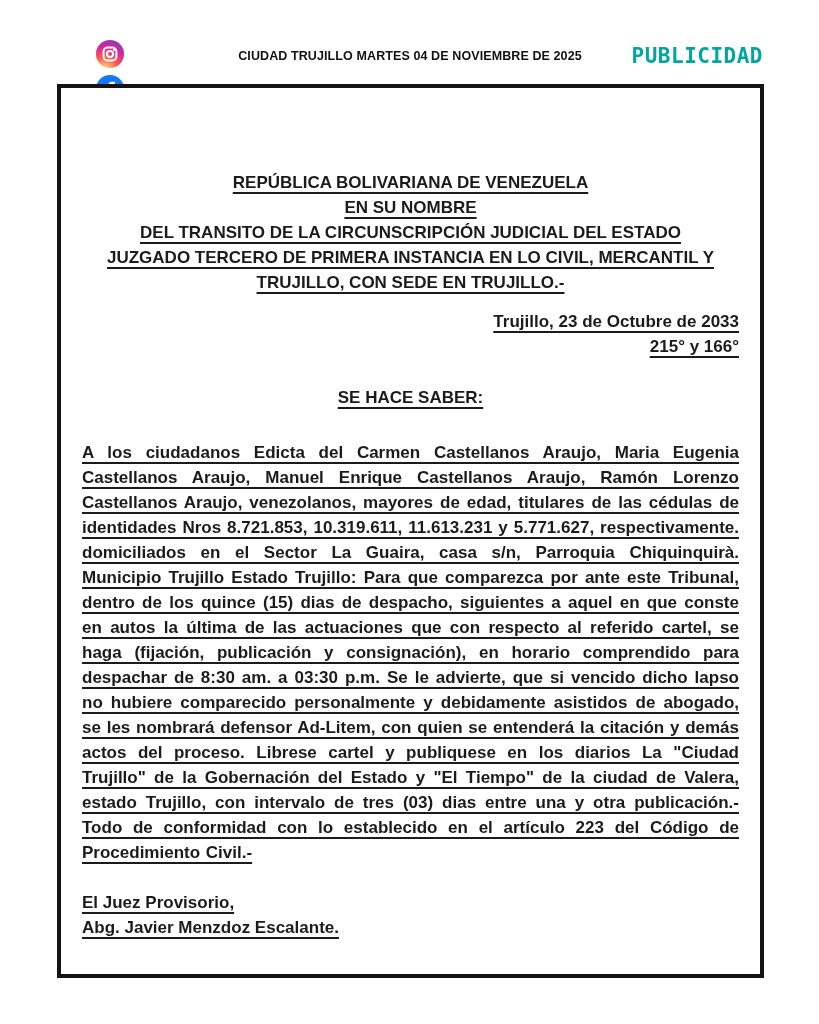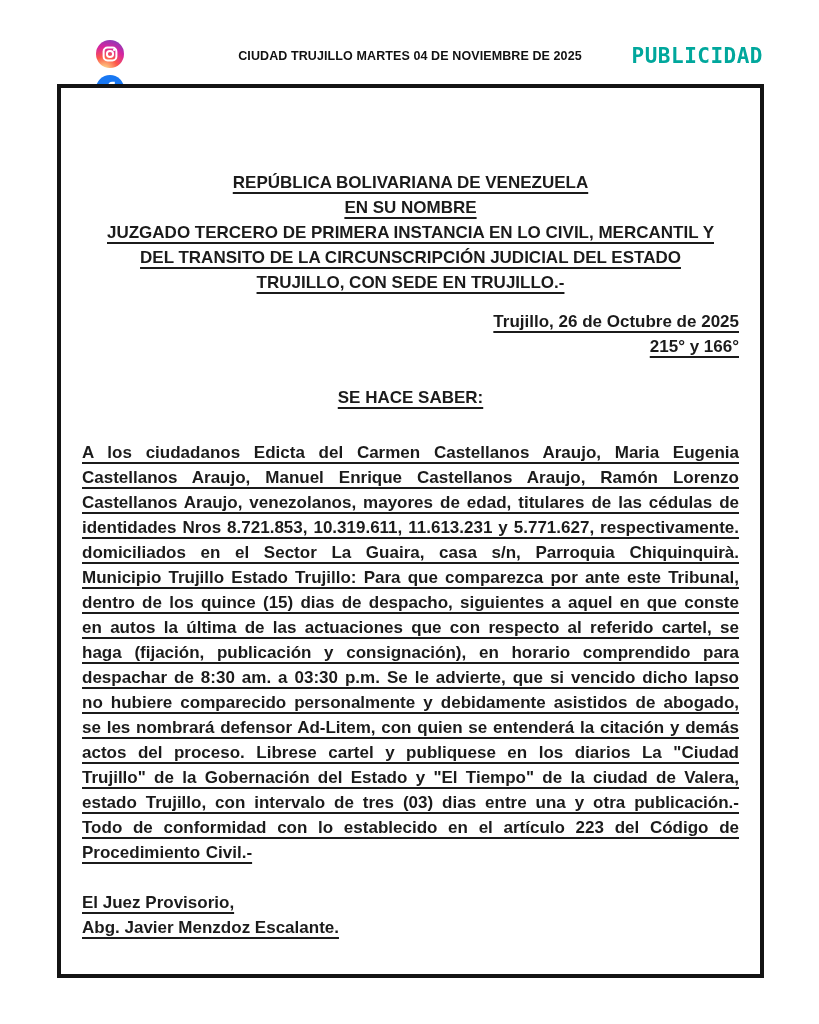--- a/index.html
+++ b/index.html
@@ -97,27 +97,27 @@
   </div>
   <div class="edition-line">CIUDAD TRUJILLO MARTES 04 DE NOVIEMBRE DE 2025</div>
   <div class="publicidad">PUBLICIDAD</div>
 </div>
 
 <div class="doc-frame">
 
   <div class="court-heading">
     <div class="line"><span class="u">REPÚBLICA BOLIVARIANA DE VENEZUELA</span></div>
     <div class="line"><span class="u">EN SU NOMBRE</span></div>
+    <div class="line"><span class="u">DEL TRANSITO DE LA CIRCUNSCRIPCIÓN JUDICIAL DEL ESTADO</span></div>
     <div class="line"><span class="u">JUZGADO TERCERO DE PRIMERA INSTANCIA EN LO CIVIL, MERCANTIL Y</span></div>
-    <div class="line"><span class="u">DEL TRANSITO DE LA CIRCUNSCRIPCIÓN JUDICIAL DEL ESTADO</span></div>
     <div class="line"><span class="u">TRUJILLO, CON SEDE EN TRUJILLO.-</span></div>
   </div>
 
   <div class="date-block">
-    <div class="line"><span class="u">Trujillo, 26 de Octubre de 2025</span></div>
+    <div class="line"><span class="u">Trujillo, 23 de Octubre de 2033</span></div>
     <div class="line"><span class="u">215° y 166°</span></div>
   </div>
 
   <div class="subtitle-block">
     <div class="line"><span class="u">SE HACE SABER:</span></div>
   </div>
 
   <p class="body-paragraph">
     <span class="u">A los ciudadanos Edicta del Carmen Castellanos Araujo, Maria Eugenia Castellanos Araujo, Manuel Enrique Castellanos Araujo, Ramón Lorenzo Castellanos Araujo, venezolanos, mayores de edad, titulares de las cédulas de identidades Nros 8.721.853, 10.319.611, 11.613.231 y 5.771.627, respectivamente. domiciliados en el Sector La Guaira, casa s/n, Parroquia Chiquinquirà. Municipio Trujillo Estado Trujillo: Para que comparezca por ante este Tribunal, dentro de los quince (15) dias de despacho, siguientes a aquel en que conste en autos la última de las actuaciones que con respecto al referido cartel, se haga (fijación, publicación y consignación), en horario comprendido para despachar de 8:30 am. a 03:30 p.m. Se le advierte, que si vencido dicho lapso no hubiere comparecido personalmente y debidamente asistidos de abogado, se les nombrará defensor Ad-Litem, con quien se entenderá la citación y demás actos del proceso. Librese cartel y publiquese en los diarios La "Ciudad Trujillo" de la Gobernación del Estado y "El Tiempo" de la ciudad de Valera, estado Trujillo, con intervalo de tres (03) dias entre una y otra publicación.- Todo de conformidad con lo establecido en el artículo 223 del Código de Procedimiento Civil.-</span>
   </p>

